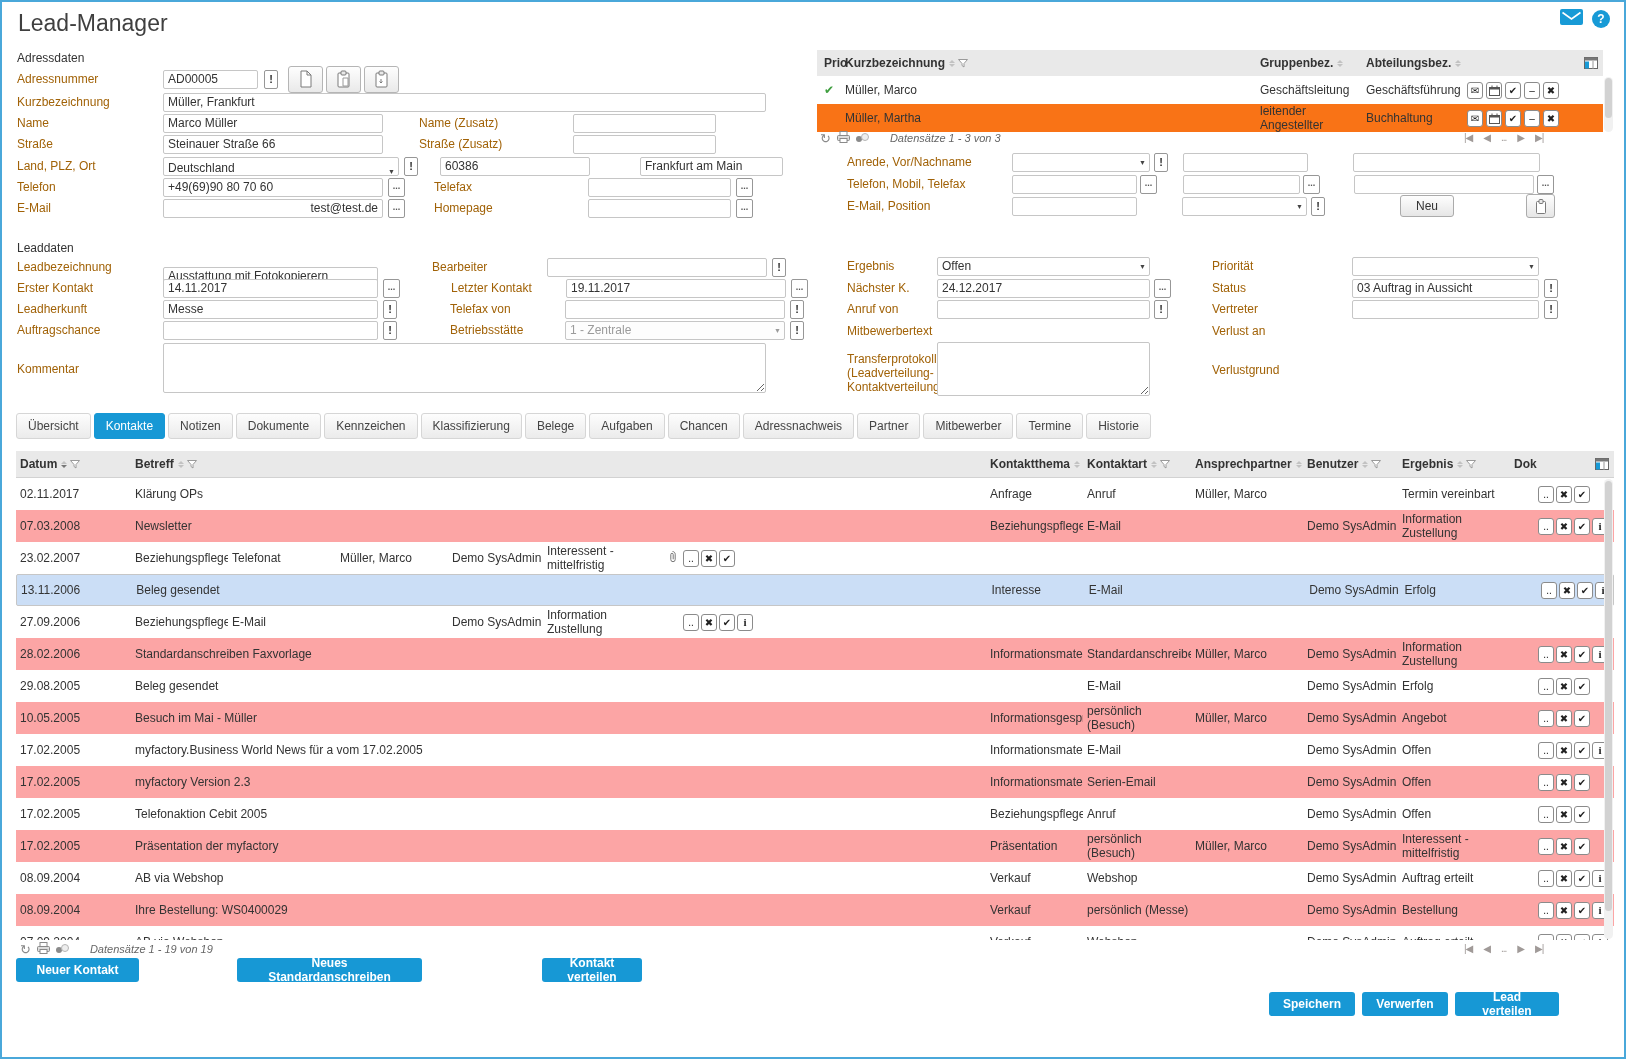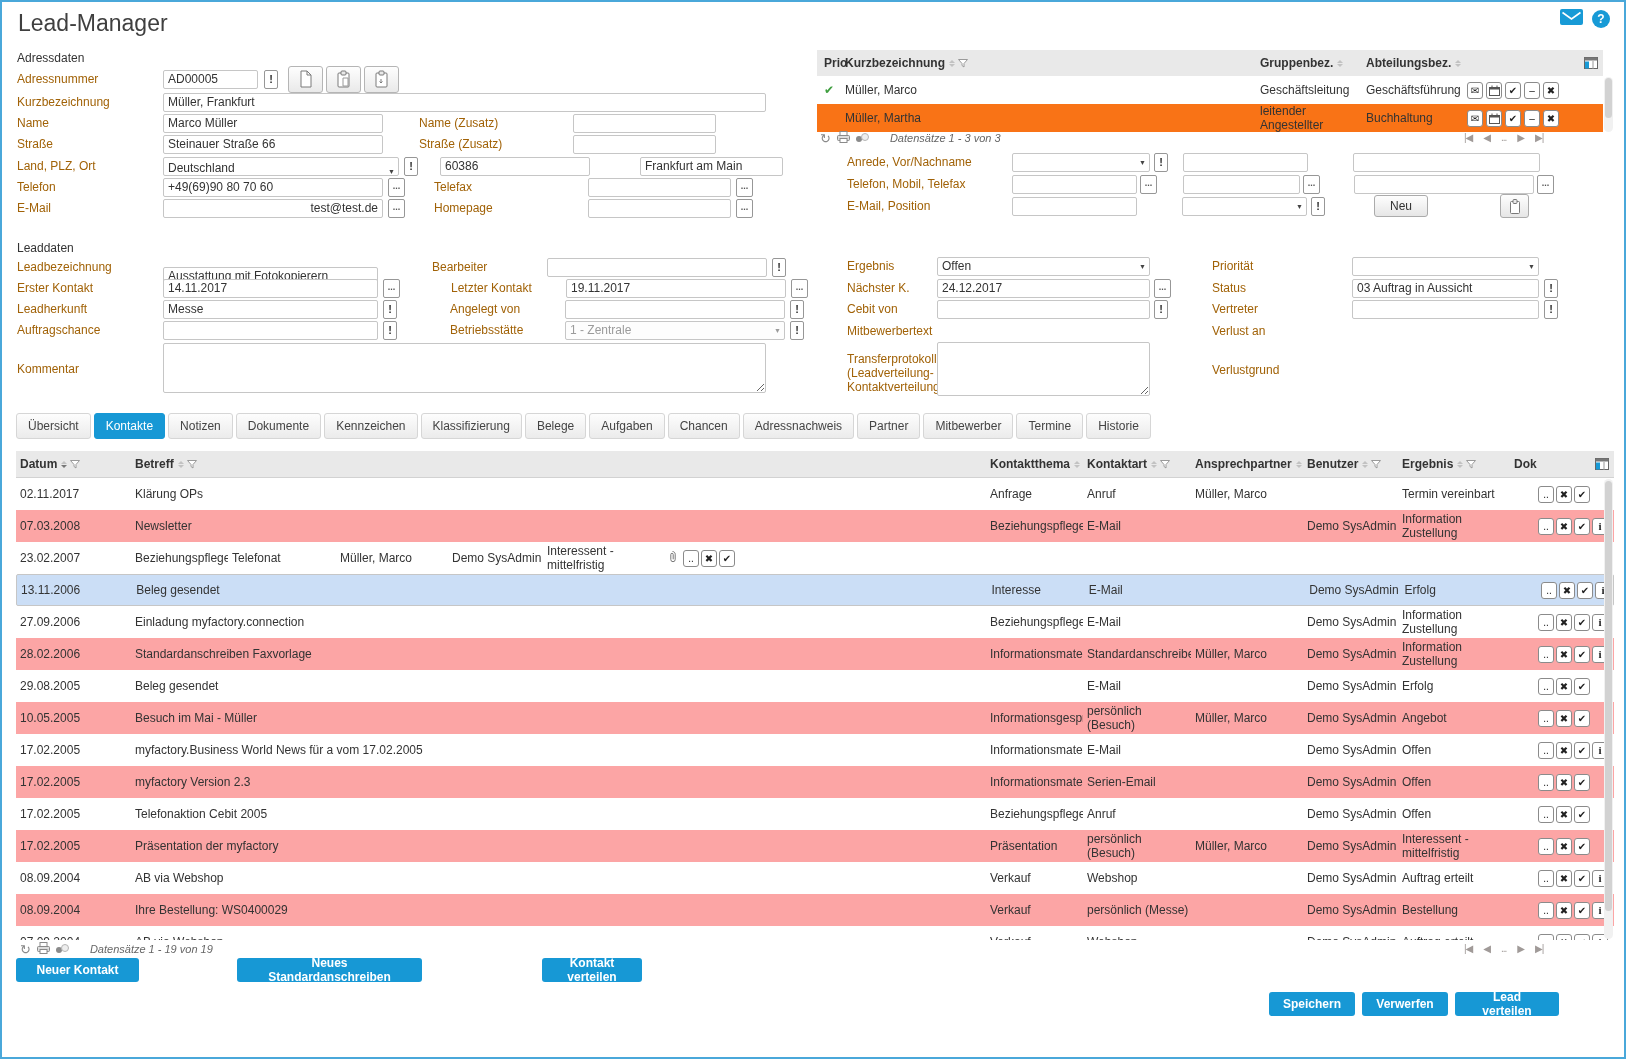--- a/index.html
+++ b/index.html
@@ -184,21 +184,21 @@
     <button class="bdots" style="margin-left:5px;">...</button>
     <span class="lbl" style="margin-left:51px;width:115px;">Letzter Kontakt</span>
     <input class="inp" style="width: 220px;" value="19.11.2017">
     <button class="bdots" style="margin-left:5px;">...</button>
   </div>
 
   <div class="frow" style="left:15px;top:297px;">
     <span class="lbl flabel">Leadherkunft</span>
     <input class="inp" style="width: 215px;" value="Messe">
     <button class="bex" style="margin-left:5px;">!</button>
-    <span class="lbl" style="margin-left:53px;width:115px;">Angelegt von</span>
+    <span class="lbl" style="margin-left:53px;width:115px;">Telefax von</span>
     <input class="inp" style="width: 220px;" value="">
     <button class="bex" style="margin-left:5px;">!</button>
   </div>
 
   <div class="frow" style="left:15px;top:318px;">
     <span class="lbl flabel">Auftragschance</span>
     <input class="inp" style="width: 215px;" value="">
     <button class="bex" style="margin-left:5px;">!</button>
     <span class="lbl" style="margin-left:53px;width:115px;">Betriebsstätte</span>
     <div class="sel disabled" style="width:220px;">
@@ -323,21 +323,21 @@
     <button class="bdots" style="margin-left:3px;">...</button>
   </div>
   <div class="frow" style="left:845px;top:194px;">
     <span class="lbl" style="width:165px;">E-Mail, Position</span>
     <input class="inp" style="width: 125px;">
     <div class="sel" style="width:125px;margin-left:45px;">
         <span></span>
         <span class="arr">▼</span>
       </div>
     <button class="bex" style="margin-left:4px;">!</button>
-    <button class="graybtn" style="width:54px;margin-left:49px;">Neu</button>
+    <button class="graybtn" style="width:54px;margin-left:75px;">Neu</button>
     <button class="graybtn" style="width:29px;height:24px;margin-left:72px;">
         <svg width="12" height="15">
           <rect x="1.5" y="2.5" width="9" height="12" rx="1" fill="#fff" stroke="#7a7a7a"></rect>
           <rect x="4" y="0.5" width="4" height="4" rx="1" fill="#e8e8e8" stroke="#7a7a7a"></rect>
         </svg>
       </button>
   </div>
 
   <div class="frow" style="left:845px;top:254px;">
     <span class="lbl" style="width:90px;">Ergebnis</span>
@@ -353,21 +353,21 @@
   </div>
   <div class="frow" style="left:845px;top:276px;">
     <span class="lbl" style="width:90px;">Nächster K.</span>
     <input class="inp" style="width: 213px;" value="24.12.2017">
     <button class="bdots" style="margin-left:4px;">...</button>
     <span class="lbl" style="margin-left:41px;width:140px;">Status</span>
     <input class="inp" style="width: 187px;" value="03 Auftrag in Aussicht">
     <button class="bex" style="margin-left:5px;">!</button>
   </div>
   <div class="frow" style="left:845px;top:297px;">
-    <span class="lbl" style="width:90px;">Cebit von</span>
+    <span class="lbl" style="width:90px;">Anruf von</span>
     <input class="inp" style="width: 213px;" value="">
     <button class="bex" style="margin-left:4px;">!</button>
     <span class="lbl" style="margin-left:44px;width:140px;">Vertreter</span>
     <input class="inp" style="width: 187px;" value="">
     <button class="bex" style="margin-left:5px;">!</button>
   </div>
   <span class="lbl abs" style="left:845px;top:322px;">Mitbewerbertext</span>
   <span class="lbl abs" style="left:1210px;top:322px;">Verlust an</span>
   <span class="lbl abs" style="left:845px;top:350px;width:112px;white-space:normal;line-height:14px;">Transferprotokoll (Leadverteilung-Kontaktverteilung)</span>
   <textarea class="ta abs" style="left: 935px; top: 340px; width: 213px; height: 54px;"></textarea>
@@ -504,21 +504,20 @@
             </svg></span></div>
     <div class="kc c-actions">
       <button class="abtn">..</button>
       <button class="abtn">✖</button>
       <button class="abtn">✔</button>
       <button class="abtn info">i</button>
     </div>
   </div>
       <div class="krow">
     <div class="kc c-datum">27.09.2006</div>
-    <div class="kc c-betreff">Einladung myfactory.connection</div>
     <div class="kc c-thema">Beziehungspflege</div>
     <div class="kc c-art">E-Mail</div>
     <div class="kc c-partner"></div>
     <div class="kc c-benutzer">Demo SysAdmin</div>
     <div class="kc c-ergebnis">Information Zustellung</div>
     <div class="kc c-dok"><span class="clip" style="visibility: hidden;"><svg width="9" height="13">
               <path d="M4.5 1.5c1.5 0 2.7 1.2 2.7 2.7v5.3a2.2 2.2 0 0 1-4.4 0V4.5a1.2 1.2 0 0 1 2.4 0v4.8" stroke="#777" fill="none"></path>
             </svg></span></div>
     <div class="kc c-actions">
       <button class="abtn">..</button>

